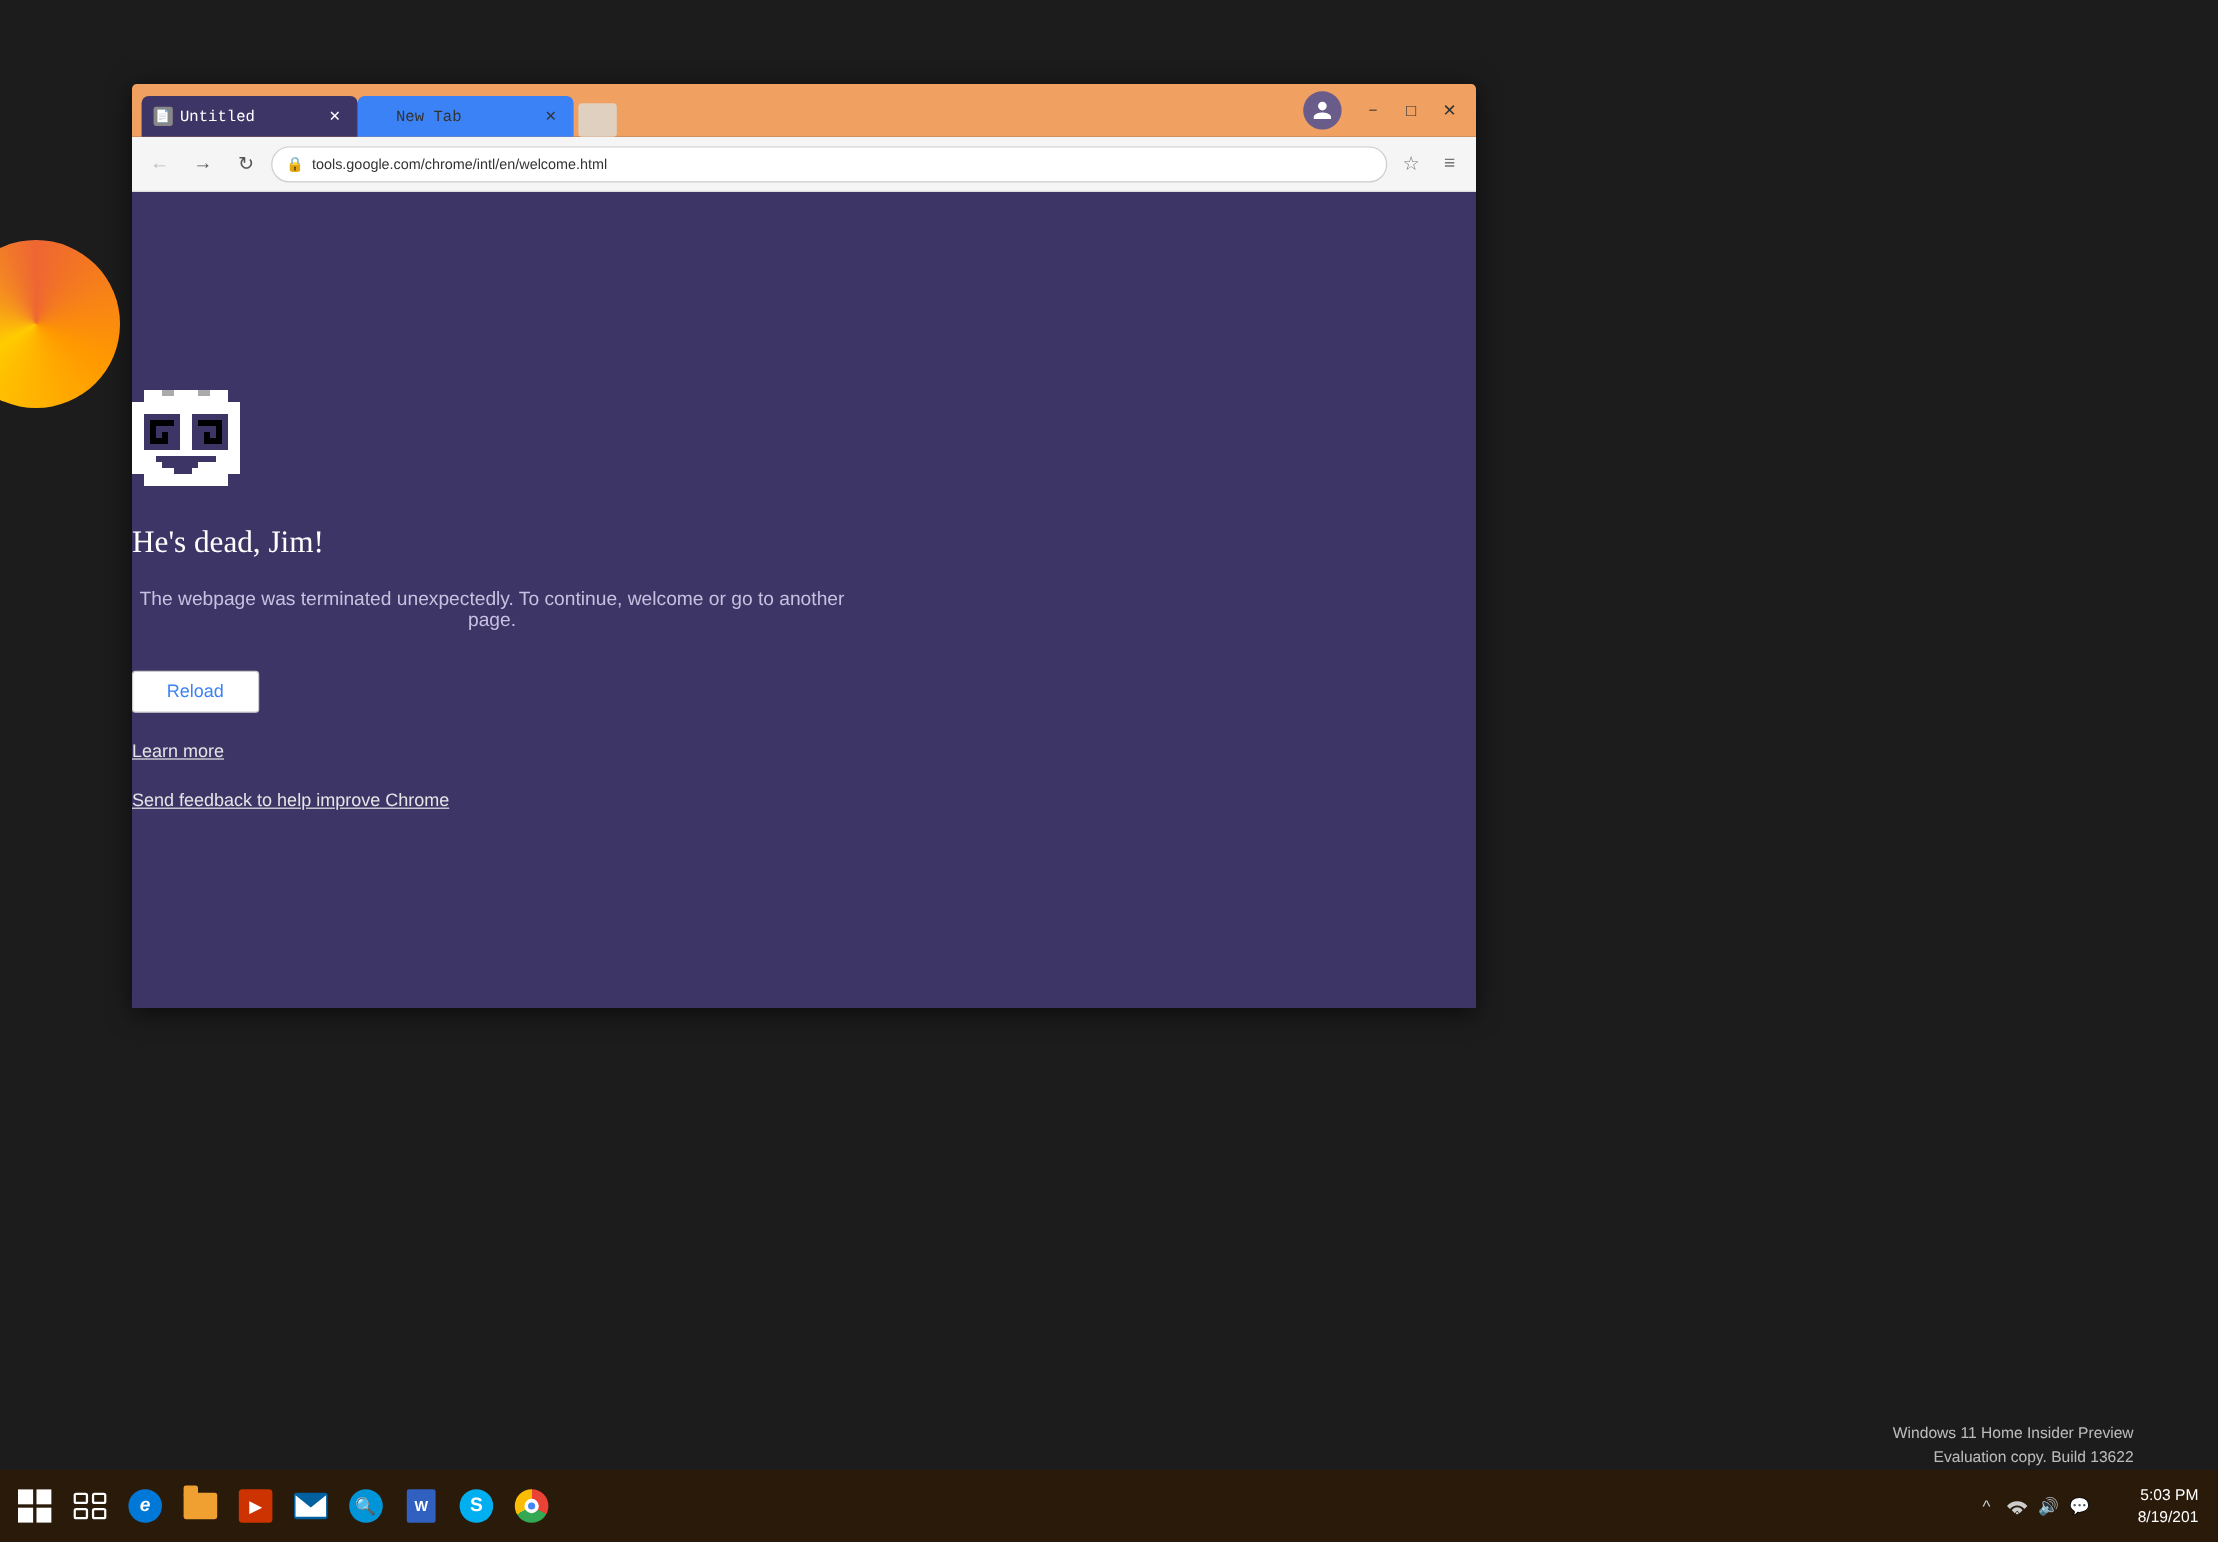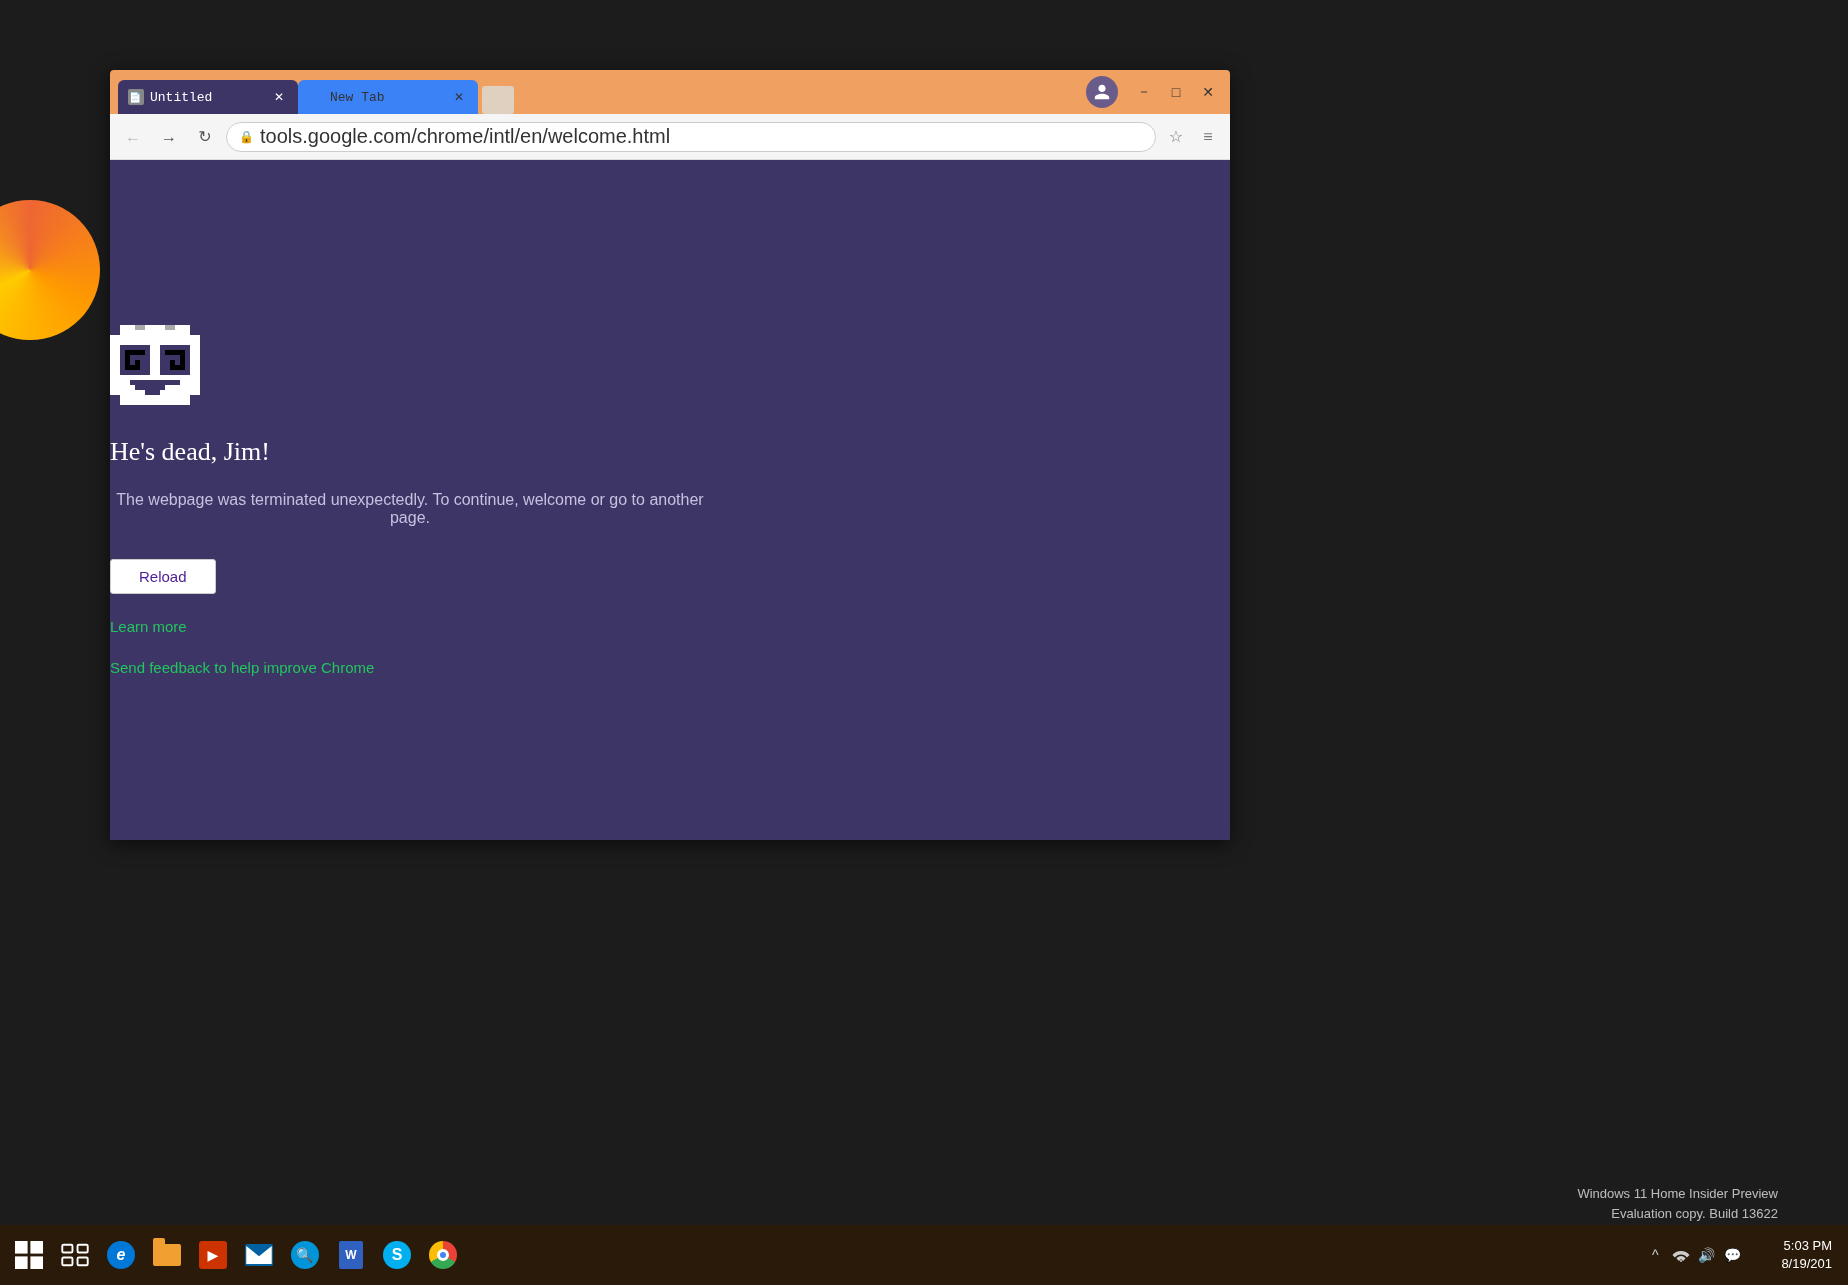--- a/index.html
+++ b/index.html
@@ -198,21 +198,21 @@
       color: #333;
     }
 
     .url-icon {
       color: #777;
       font-size: 12px;
     }
 
     .url-text {
       flex: 1;
-      font-size: 20px;
+      font-size: 12px;
       color: #333;
     }
 
     .address-bar-right {
       display: flex;
       align-items: center;
       gap: 4px;
     }
 
     .addr-btn {
@@ -257,27 +257,28 @@
       text-align: center;
       max-width: 600px;
     }
 
     .reload-btn {
       background: white;
       border: 1px solid #ccc;
       border-radius: 3px;
       padding: 8px 28px;
       font-size: 15px;
-      color: #4c1d95;
+      color: #3b82f6;
       cursor: pointer;
       margin-top: 8px;
     }
 
     .link-text {
-      color: #22c55e;
+      color: #e5e5e5;
+      text-decoration: underline;
       font-size: 15px;
       cursor: pointer;
     }
 
     
     .taskbar {
       position: absolute;
       bottom: 0;
       left: 0;
       right: 0;

